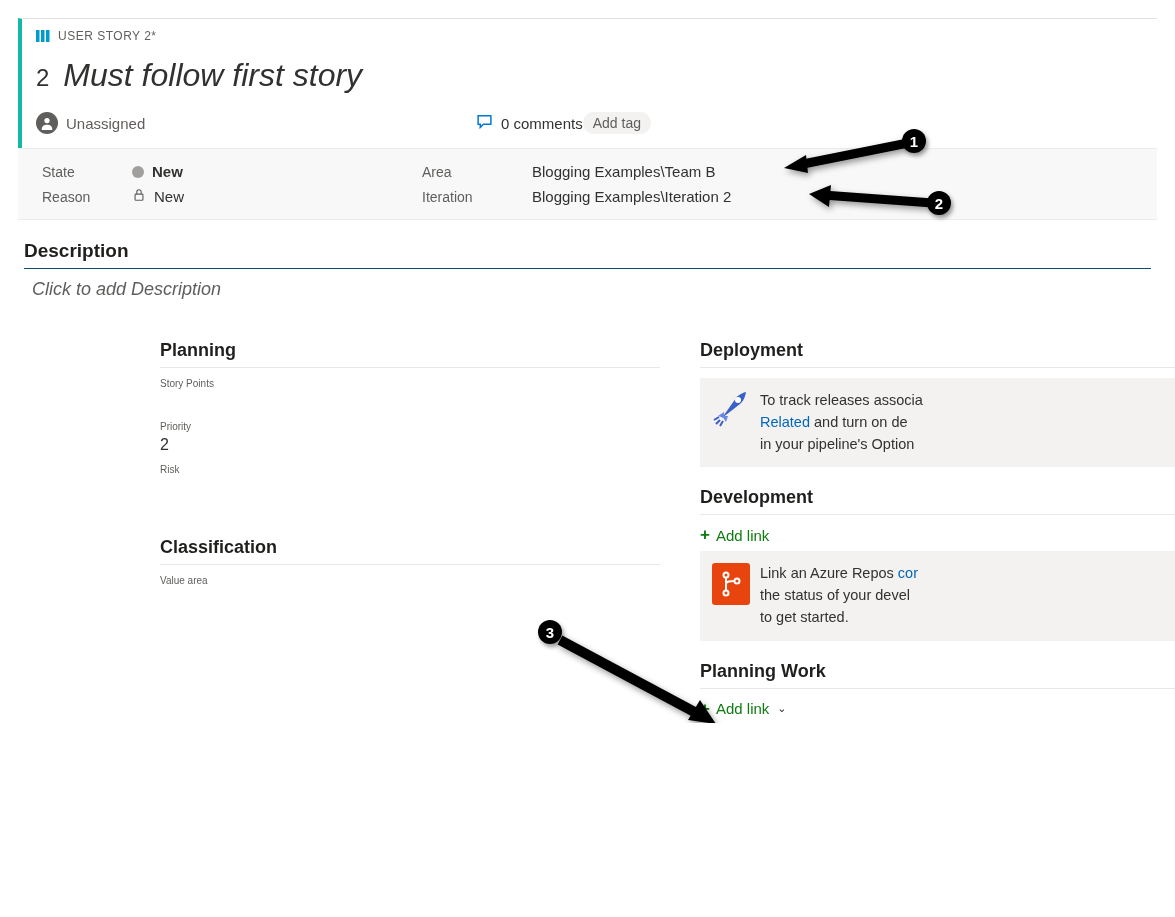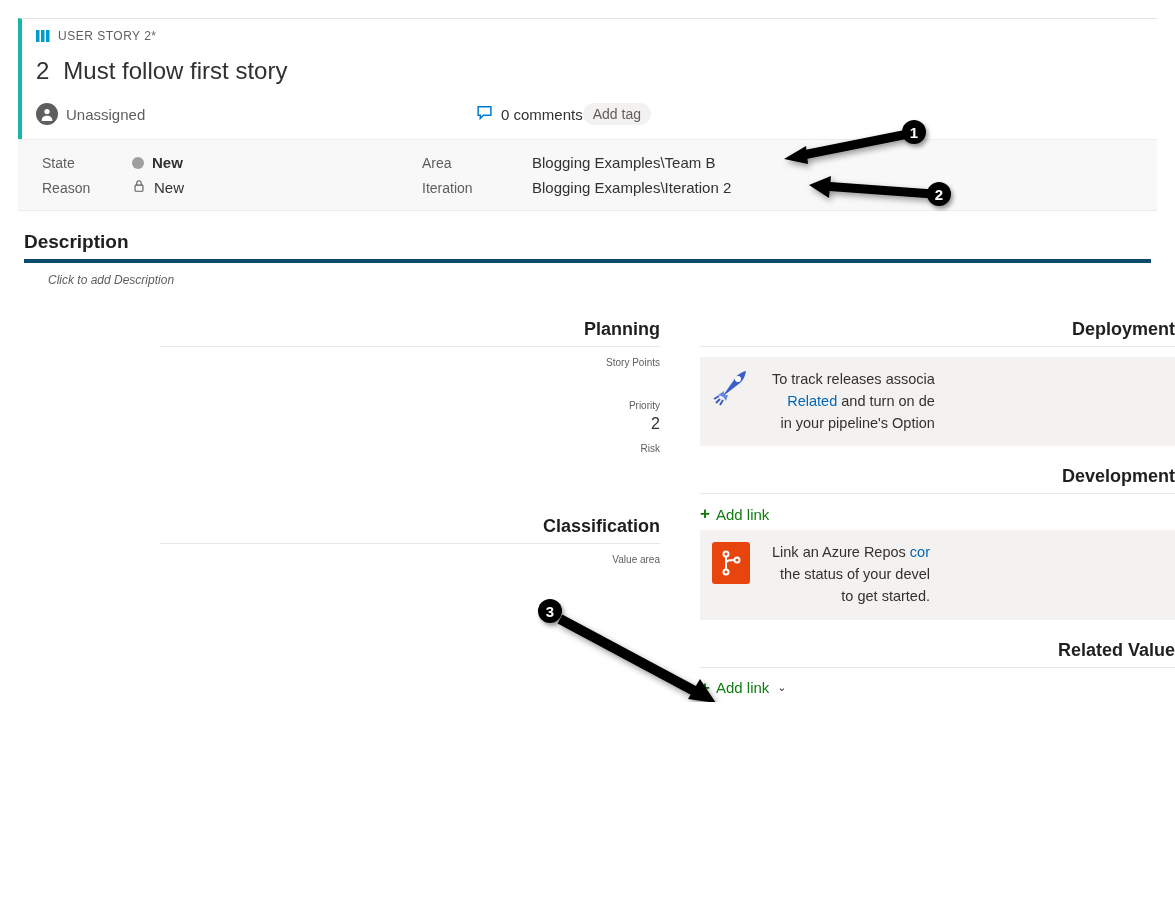--- a/index.html
+++ b/index.html
@@ -31,22 +31,23 @@
     display: flex;
     align-items: baseline;
     gap: 14px;
     margin-top: 14px;
   }
   .wi-id {
     font-size: 24px;
     color: #323130;
   }
   .wi-title {
-    font-size: 24px;
-    color: #323130;
+    font-size: 32px;
+    color: #323130;
+    font-style: italic;
   }
   .meta-row {
     display: flex;
     align-items: center;
     margin-top: 18px;
     padding-bottom: 14px;
   }
   .assignee {
     display: flex;
     align-items: center;
@@ -118,36 +119,35 @@
   .field-value.path { font-size: 15px; }
 
   .section {
     margin: 20px 24px 0 24px;
   }
   .section-title {
     font-size: 19px;
     font-weight: 600;
     color: #201f1e;
     padding-bottom: 6px;
-    border-bottom: 4px solid #0c4a6e;
+    border-bottom: 1px solid #0c4a6e;
     margin-bottom: 10px;
   }
   .desc-placeholder {
     color: #605e5c;
     font-style: italic;
-    font-size: 12px;
-    margin-left: 24px;
+    font-size: 18px;
+    margin-left: 8px;
     margin-top: 10px;
   }
 
   .columns {
     display: flex;
-    margin-top: 32px;
+    margin-top: 40px;
     gap: 40px;
-    text-align: right;
   }
   .col-left {
     width: 500px;
     margin-left: 160px;
     display: flex;
     flex-direction: column;
     gap: 40px;
   }
   .col-right {
     flex: 1;
@@ -169,21 +169,21 @@
     margin-top: 10px;
   }
   .mini-value {
     font-size: 16px;
     color: #323130;
     margin-top: 4px;
   }
   .info-box {
     background: #f3f2f1;
     display: flex;
-    gap: 22px;
+    gap: 10px;
     padding: 12px 8px 12px 12px;
     margin-top: 6px;
     align-items: flex-start;
     overflow: hidden;
   }
   .info-text {
     font-size: 14.5px;
     color: #323130;
     line-height: 1.5;
     white-space: nowrap;
@@ -389,21 +389,21 @@
         </span>
         <div class="info-text">
           <span>Link an Azure Repos </span><a>cor</a><br>
           <span>the status of your devel</span><br>
           <span>to get started.</span>
         </div>
       </div>
     </div>
 
     <div>
-      <div class="sub-section-title">Related Value</div>
+      <div class="sub-section-title">Planning Work</div>
       <div class="add-link">
         <span class="plus">+</span>
         <span>Add link</span>
         <span class="chev">⌄</span>
       </div>
     </div>
   </div>
 
   <div class="callout" style="left:538px; top:280px;">
     <div class="callout-circle" style="left:0; top:0;">3</div>

